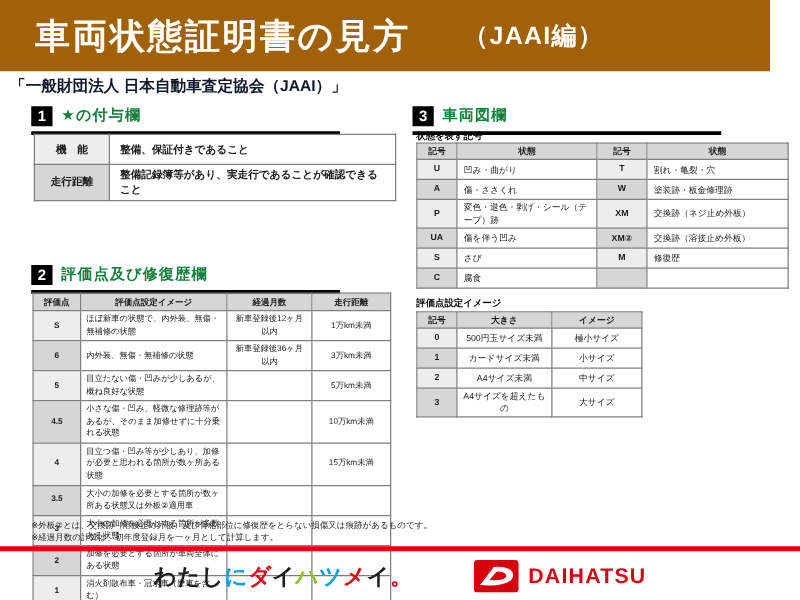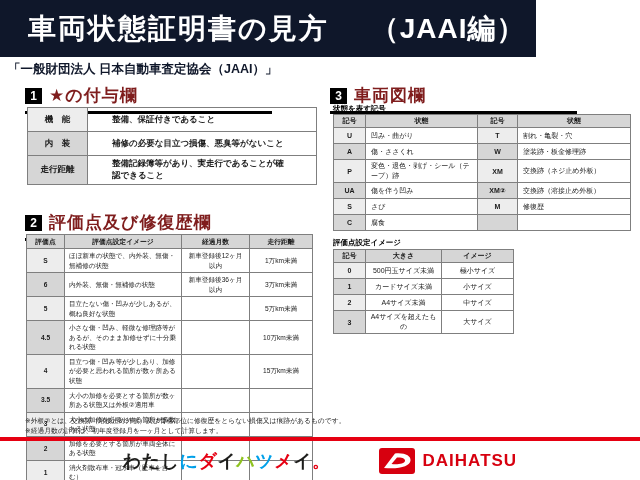--- a/index.html
+++ b/index.html
@@ -1,48 +1,48 @@
 <!DOCTYPE html>
 <html lang="ja"><head>
 <meta charset="utf-8">
 <style>
   * { margin:0; padding:0; box-sizing:border-box; }
   html,body { width:640px; height:480px; background:#ffffff; overflow:hidden;
     font-family:"Liberation Sans","DejaVu Sans",sans-serif; color:#1a1a1a; }
   .page { position:relative; width:640px; height:480px; background:#fff; }
 
   
-  .banner { position:absolute; top:0; left:0; width:536px; height:57px;
-    background:#0f172a; color:#fff; display:flex; align-items:center; padding-left:28px; }
+  .banner { position:absolute; top:0; left:0; width:616px; height:57px;
+    background:#a16207; color:#fff; display:flex; align-items:center; padding-left:28px; }
   .banner .t1 { font-size:28px; font-weight:bold; letter-spacing:2px; }
-  .banner .t2 { font-size:28px; font-weight:bold; margin-left:42px; letter-spacing:1px; }
+  .banner .t2 { font-size:20px; font-weight:bold; margin-left:42px; letter-spacing:1px; }
 
   .subtitle { position:absolute; top:61px; left:8px; font-size:12.5px; font-weight:bold; color:#0f172a; }
 
   
   .sec { position:absolute; display:flex; align-items:center; gap:7px;
     border-bottom:3px solid #000; padding-bottom:4px; }
   .sec .num { background:#000; color:#fff; font-weight:bold; font-size:12px;
     width:17px; height:16px; display:flex; align-items:center; justify-content:center; }
-  .sec .st { font-size:17px; font-weight:bold; color:#7f1d1d; letter-spacing:1px; }
+  .sec .st { font-size:12px; font-weight:bold; color:#15803d; letter-spacing:1px; }
   #sec1 { top:84px; left:25px; width:247px; }
   #sec2 { top:211px; left:25px; width:247px; }
   #sec3 { top:84px; left:330px; width:247px; }
 
   
   table { border-collapse:collapse; position:absolute; table-layout:fixed;border-radius:29px; }
   td, th { border:1px solid #7f7f7f; overflow:hidden; }
   .hd { background:#d6d6d6; font-weight:bold; text-align:center; }
   .sym { text-align:center; font-weight:bold; }
   tr.even .sym, tr.even .lbl { background:#ededed; }
   tr.odd  .sym, tr.odd  .lbl { background:#d6d6d6; }
 
   
   #table1 { top:107px; left:27px; width:290px; font-size:8.5px; }
-  #table1 td { height:24px; padding:2px 24px; font-weight:bold; }
+  #table1 td { height:24px; padding:2px 8px; font-weight:bold; }
   #table1 .lbl { width:60px; text-align:center; padding:2px 2px; }
 
   
   #table2 { top:234px; left:26px; width:286px; font-size:6.6px; }
   #table2 th { height:14px; padding:1px 2px; font-size:6.8px; }
   #table2 td { padding:2px 4px; line-height:1.45; }
   #table2 .c0 { width:38px; }
   #table2 .c1 { width:117px; }
   #table2 .c2 { width:68px; text-align:center; }
   #table2 .c3 { width:63px; text-align:center; }
@@ -92,24 +92,20 @@
   <div class="sec" id="sec1">
     <span class="num">1</span>
     <span class="st">★の付与欄</span>
   </div>
 
   <table id="table1">
     <tbody>
         <tr class="even">
       <td class="lbl">機　能</td>
       <td>整備、保証付きであること</td>
-    </tr>
-    <tr class="odd">
-      <td class="lbl">内　装</td>
-      <td>補修の必要な目立つ損傷、悪臭等がないこと</td>
     </tr>
     <tr class="odd">
       <td class="lbl">走行距離</td>
       <td>整備記録簿等があり、実走行であることが確認できること</td>
     </tr>
   </tbody>
     </table>
 
   <div class="sec" id="sec2">
     <span class="num">2</span>

